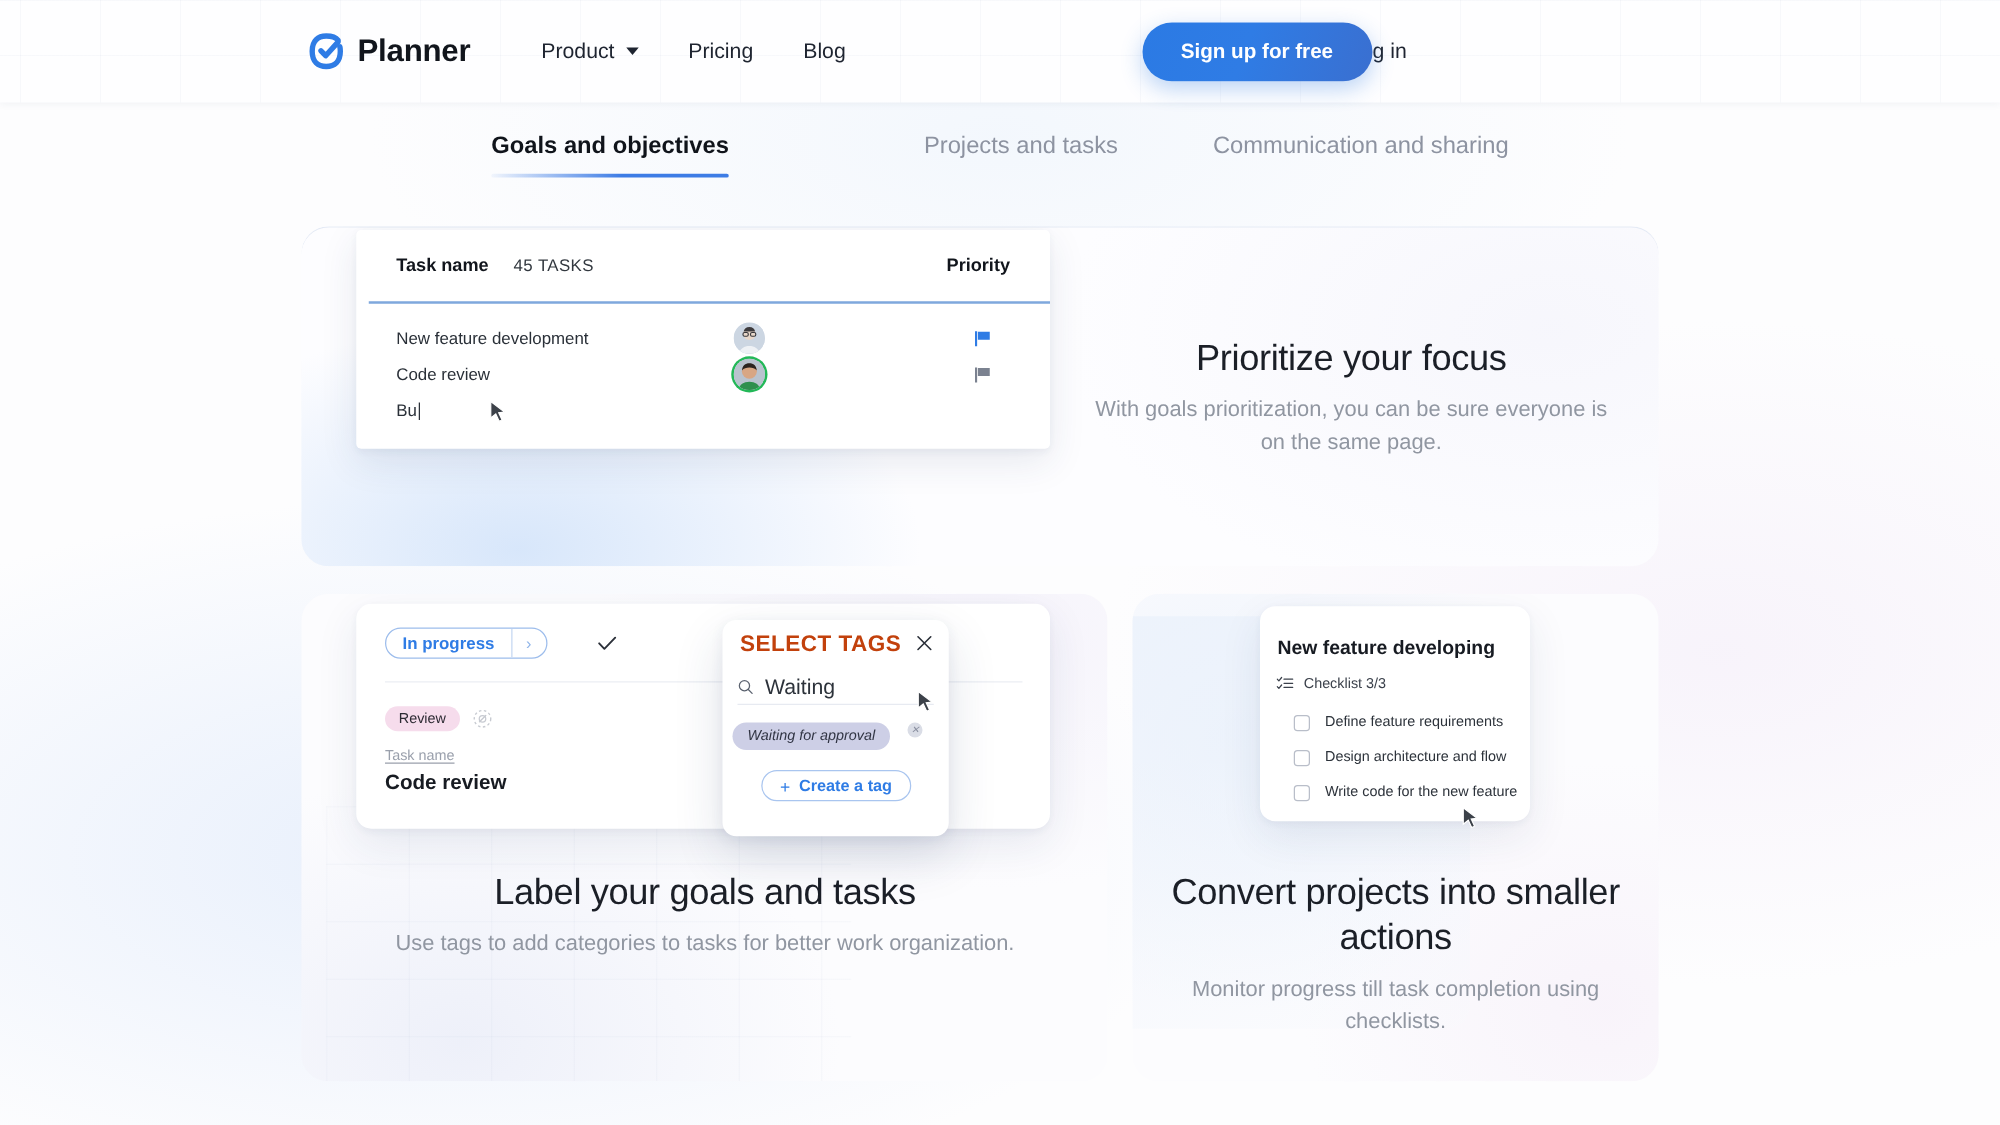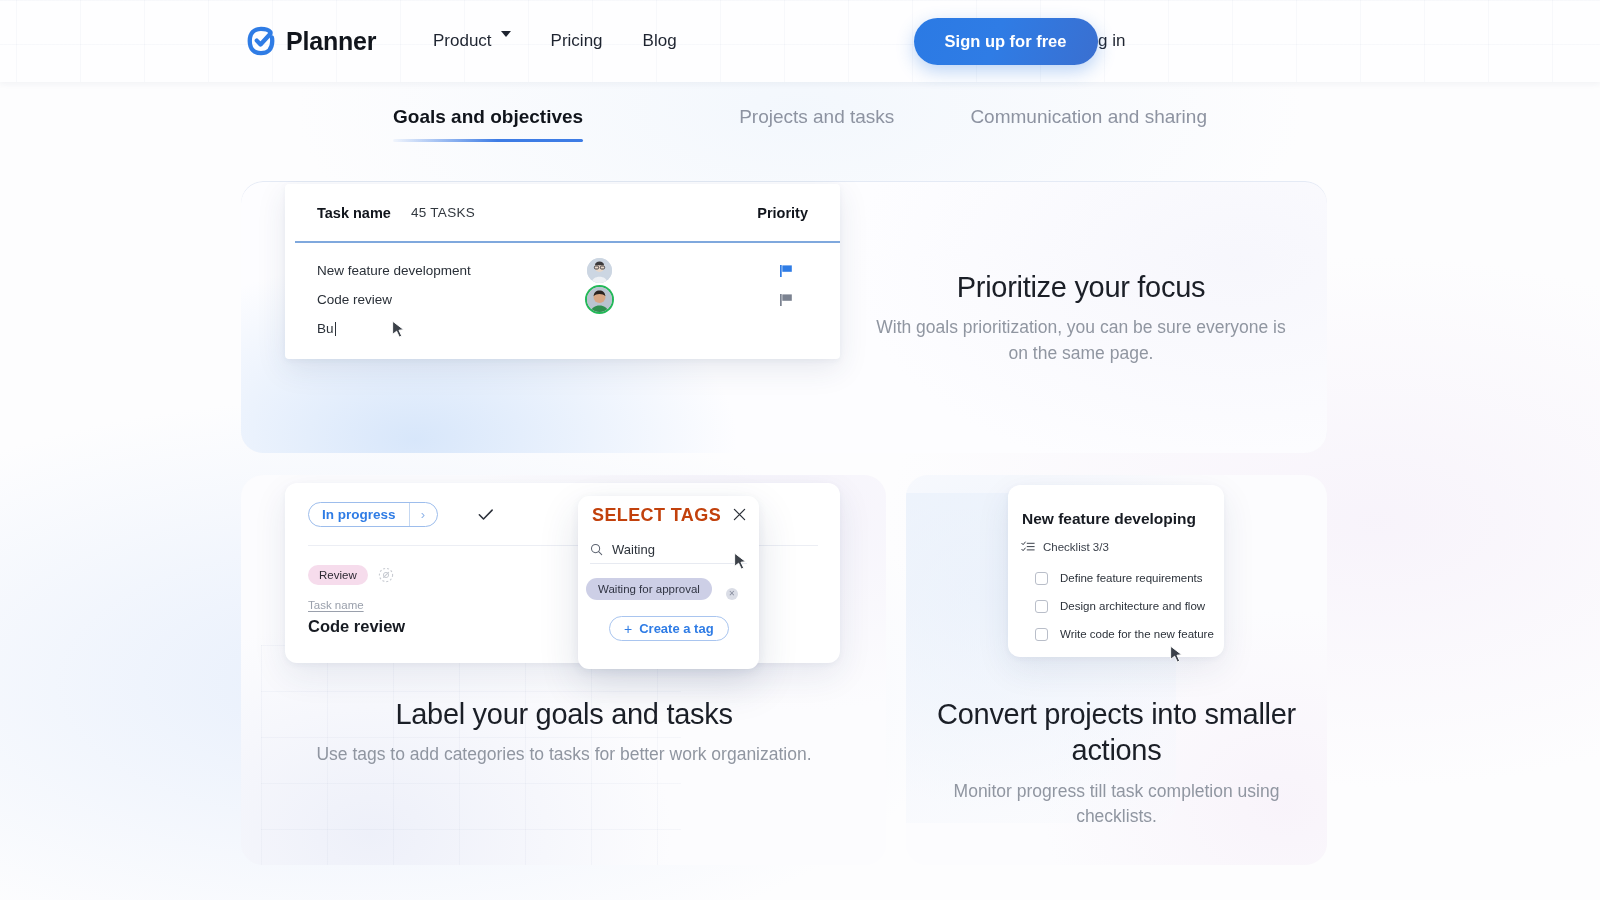--- a/index.html
+++ b/index.html
@@ -36,21 +36,21 @@
   }
   .nav-inner {
     position: relative; height: 82px; display: flex; align-items: center;
   }
   .brand { position: absolute; left: 246px; display: flex; align-items: center; gap: 10px; }
   .logo-mark { width: 30px; height: 30px; display: block; }
   .brand-name { font-size: 25px; font-weight: 700; color: #11151c; letter-spacing: -.2px; }
 
   .nav-links { position: absolute; left: 433px; display: flex; align-items: center; gap: 40px; }
   .nav-link {
-    font-size: 17px; color: #1e2430; cursor: pointer; display: flex; align-items: flex-start; gap: 9px;
+    font-size: 17px; color: #1e2430; cursor: pointer; display: flex; align-items: center; gap: 9px;
     white-space: nowrap;
   }
   .caret {
     width: 0; height: 0; border-left: 5px solid transparent; border-right: 5px solid transparent;
     border-top: 6px solid #1e2430; display: inline-block;
   }
   .cta {
     position: absolute; right: 0; top: -23px;
     width: 184px; height: 47px; border-radius: 24px;
     background: linear-gradient(110deg, #2b7ae4 0%, #2f7ce5 45%, #3a6fd0 100%);
@@ -201,22 +201,22 @@
   }
   .popup-title { font-size: 18px; font-weight: 700; color: #c2410c; letter-spacing: .4px; }
   .popup-close {
     position: absolute; right: 11px; top: 10px; width: 17px; height: 17px; cursor: pointer;
   }
   .popup-search {
     position: relative; margin: 2px 12px 0 12px; height: 28px;
     display: flex; align-items: center; gap: 9px; border-bottom: 1.2px solid #e7eaf1;
   }
   .search-icon { width: 13px; height: 13px; flex: none; }
-  .search-value { font-size: 13px; color: #2c323a; }
-  .popup-tags { padding: 14px 12px 0 8px; display: flex; align-items: flex-end; gap: 14px; }
+  .search-value { font-size: 17px; color: #2c323a; }
+  .popup-tags { padding: 14px 12px 0 8px; display: flex; align-items: flex-start; gap: 14px; font-style: italic; }
   .tag-pill-waiting {
     background: #cdcfe6; color: #303443; font-size: 11.5px;
     padding: 5px 12px; border-radius: 12px; white-space: nowrap;
   }
   .tag-remove {
     width: 12px; height: 12px; border-radius: 50%; background: #dadde6;
     display: flex; align-items: center; justify-content: center;
     color: #8a8fa0; font-size: 8px; line-height: 1; cursor: pointer; flex: none;
   }
   .create-tag {

